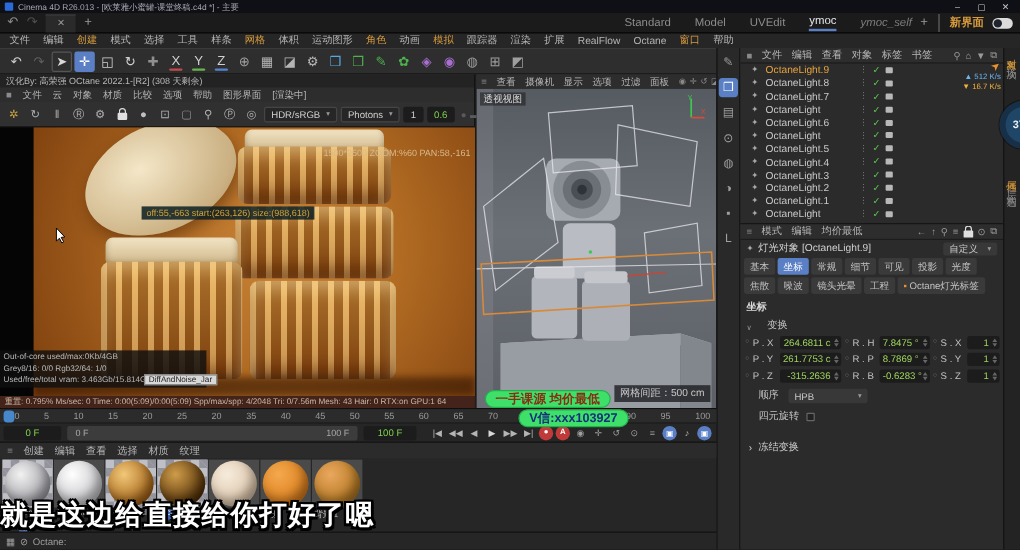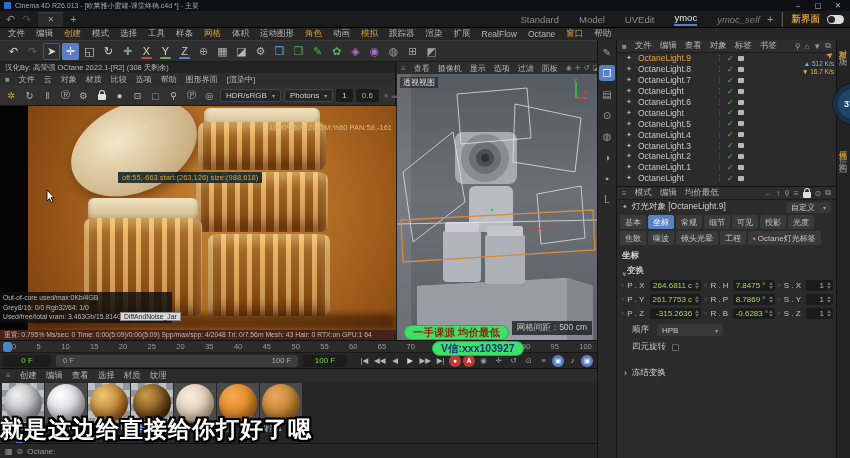--- a/index.html
+++ b/index.html
@@ -110,21 +110,21 @@
   .am { position:absolute; left:617px; top:186px; width:219px; height:272px; background:#2b2b2b; border-top:1px solid #131313; }
   .am-obj { height:14px; display:flex; align-items:center; gap:4px; padding:0 5px; font-size:8.5px; color:#d0d0d0; white-space:nowrap; }
   .am-obj .licon { color:#a8a8a8; font-size:7px; }
   .dd { margin-left:auto; background:#383838; border-radius:2px; padding:0 5px; height:11px; display:flex; align-items:center; gap:8px; font-size:8px; color:#c8c8c8; }
   .dd .caret { font-size:6px; color:#9a9a9a; }
   .am-tabs { display:flex; gap:2px; padding:1px 3px; flex-wrap:nowrap; }
   .atab { background:#3a3a3a; border-radius:2px; padding:1.5px 5px; font-size:8px; color:#c2c2c2; white-space:nowrap; display:flex; align-items:center; gap:2px; }
   .atab.active { background:#5b7fc4; color:#fff; }
   .atab-icon:empty { display:none; }
   .am-section { font-weight:bold; color:#dadada; padding:4px 5px 1px; font-size:8.5px; }
-  .am-sub { color:#c2c2c2; padding:2px 5px 1px; font-size:8.5px; display:flex; gap:0; align-items:flex-end;font-weight:bold; }
+  .am-sub { color:#c2c2c2; padding:2px 5px 1px; font-size:8.5px; display:flex; gap:13px; align-items:flex-end; }
   .crow { display:flex; align-items:center; gap:2px; padding:1.5px 3px; }
   .keydot { color:#777; font-size:5.5px; width:6px; text-align:center; }
   .clabel { font-size:8px; color:#c2c2c2; white-space:nowrap; }
   .cl1,.cl2,.cl3 { width:23px; }
   .cfield { background:#1c1c1c; border-radius:2px; color:#9fd65e; font-size:8px; text-align:right;
     padding:1px 9px 1px 3px; position:relative; white-space:nowrap; overflow:hidden; height:11px; }
   .cf1 { width:57px; } .cf2 { width:46px; } .cf3 { width:29px; }
   .cfield::before { content:""; position:absolute; right:2px; top:2px; border-left:2.5px solid transparent; border-right:2.5px solid transparent; border-bottom:3px solid #666; }
   .cfield::after  { content:""; position:absolute; right:2px; bottom:2px; border-left:2.5px solid transparent; border-right:2.5px solid transparent; border-top:3px solid #666; }
   .orow { display:flex; align-items:center; gap:8px; padding:4px 4px 2px 15px; font-size:8.5px; color:#c2c2c2; }

